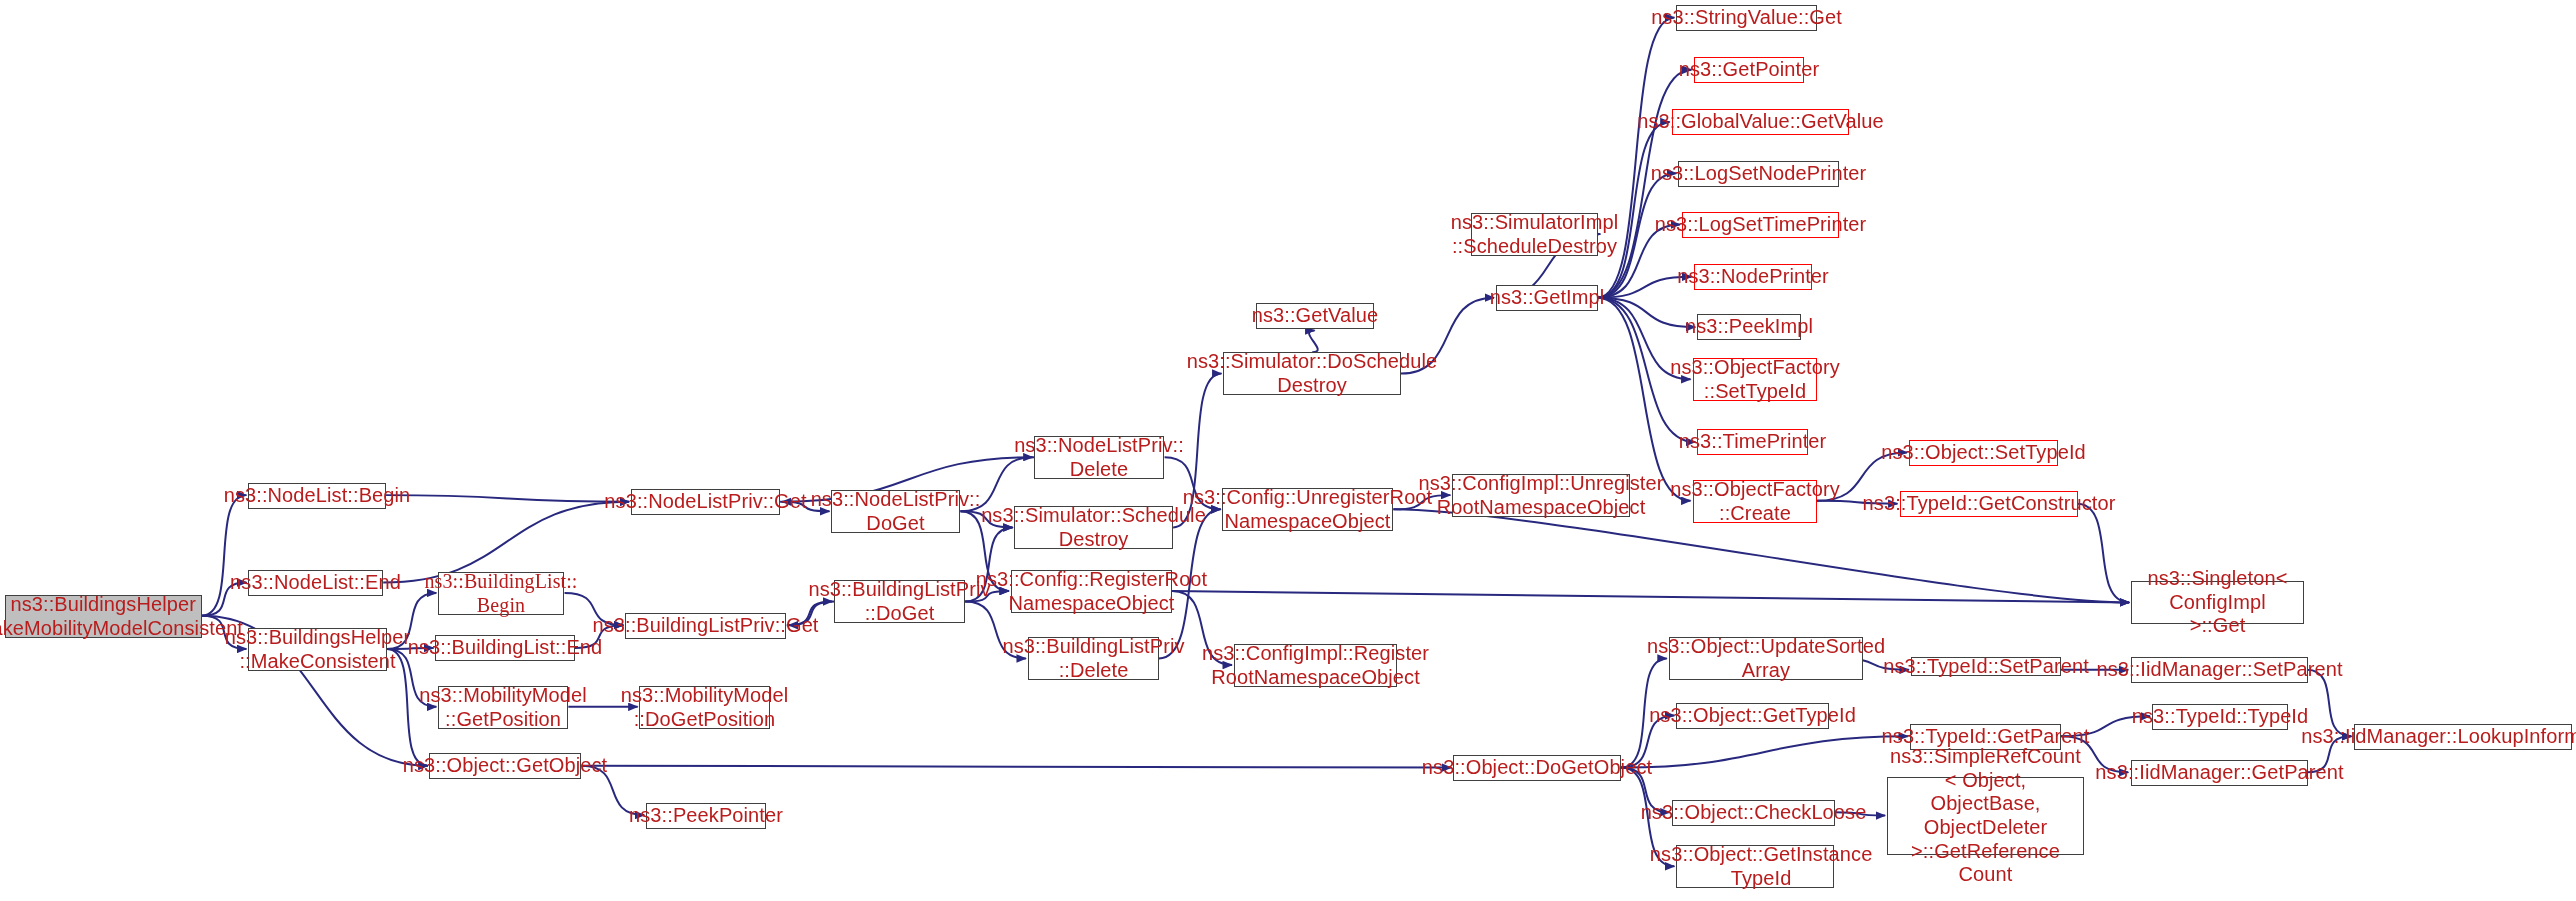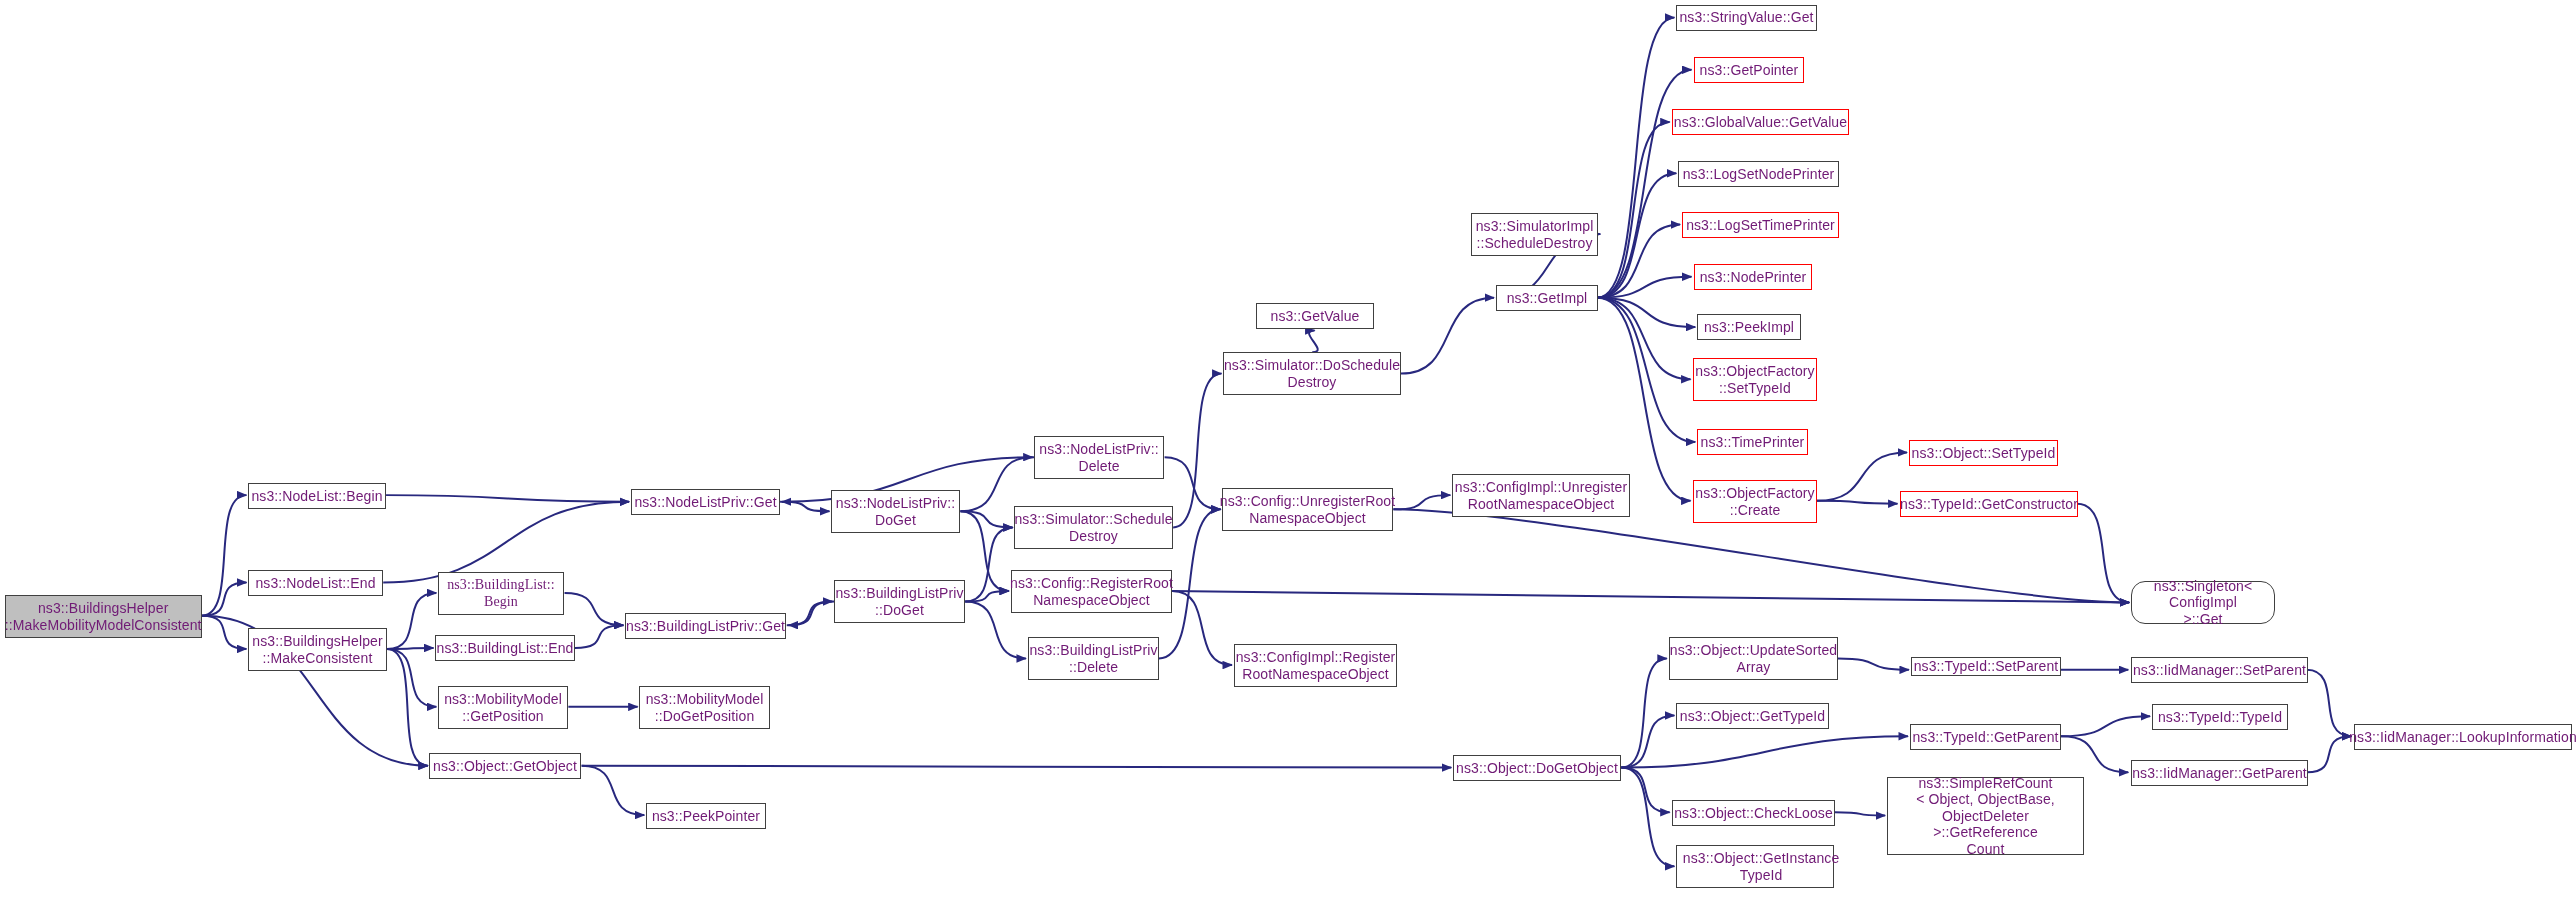--- a/index.html
+++ b/index.html
@@ -6,22 +6,22 @@
   body{font-family:"Liberation Sans","DejaVu Sans",sans-serif;}
   #graph{position:relative;width:2576px;height:901px;background:#ffffff;overflow:hidden;}
   #edges{position:absolute;left:0;top:0;width:2576px;height:901px;}
   .node{
     position:absolute;
     box-sizing:border-box;
     display:flex;align-items:center;justify-content:center;
     text-align:center;
     background:#ffffff;
     border:1.5px solid #404040;
-    color:#701a75;
-    font-size:14px;
+    color:#b91c1c;
+    font-size:20px;
     line-height:1.18;
     letter-spacing:0.1px;
     padding:0.9px 3.8px;
     white-space:pre-line;
     z-index:5;
   }
   .node.root{background:#bfbfbf;border-color:#404040;border-width:1.9px;}
   .node.hot{border:1.7px solid #ff0000;}
 </style>
 </head>
@@ -146,24 +146,24 @@
       <div class="node hot" style="left: 1682px; top: 212px; width: 157px; height: 26px;">ns3::LogSetTimePrinter</div>
       <div class="node hot" style="left: 1694px; top: 264px; width: 118px; height: 26px;">ns3::NodePrinter</div>
       <div class="node" style="left: 1697px; top: 314px; width: 104px; height: 26px;">ns3::PeekImpl</div>
       <div class="node hot" style="left: 1693px; top: 358px; width: 124px; height: 43px;">ns3::ObjectFactory
 ::SetTypeId</div>
       <div class="node hot" style="left: 1697px; top: 429px; width: 111px; height: 26px;">ns3::TimePrinter</div>
       <div class="node hot" style="left: 1693px; top: 480px; width: 124px; height: 43px;">ns3::ObjectFactory
 ::Create</div>
       <div class="node hot" style="left: 1909px; top: 440px; width: 149px; height: 26px;">ns3::Object::SetTypeId</div>
       <div class="node hot" style="left: 1900px; top: 491px; width: 178px; height: 26px;">ns3::TypeId::GetConstructor</div>
-      <div class="node" style="left: 2131px; top: 581px; width: 144px; height: 43px; border-radius: 14px;">ns3::Singleton&lt; ConfigImpl
+      <div class="node" style="left: 2131px; top: 581px; width: 173px; height: 43px;">ns3::Singleton&lt; ConfigImpl
 &gt;::Get</div>
       <div class="node" style="left: 1453px; top: 755px; width: 168px; height: 26px;">ns3::Object::DoGetObject</div>
-      <div class="node" style="left: 1669px; top: 637px; width: 169px; height: 43px;">ns3::Object::UpdateSorted
+      <div class="node" style="left: 1669px; top: 637px; width: 194px; height: 43px;">ns3::Object::UpdateSorted
 Array</div>
       <div class="node" style="left: 1676px; top: 703px; width: 153px; height: 26px;">ns3::Object::GetTypeId</div>
       <div class="node" style="left: 1672px; top: 800px; width: 163px; height: 26px;">ns3::Object::CheckLoose</div>
       <div class="node" style="left: 1676px; top: 845px; width: 158px; height: 43px; padding-left: 16px;">ns3::Object::GetInstance
 TypeId</div>
       <div class="node" style="left: 1911px; top: 657px; width: 150px; height: 19px;">ns3::TypeId::SetParent</div>
       <div class="node" style="left: 1910px; top: 724px; width: 151px; height: 26px;">ns3::TypeId::GetParent</div>
       <div class="node" style="left: 1887px; top: 777px; width: 197px; height: 78px;">ns3::SimpleRefCount
 &lt; Object, ObjectBase,
  ObjectDeleter &gt;::GetReference

